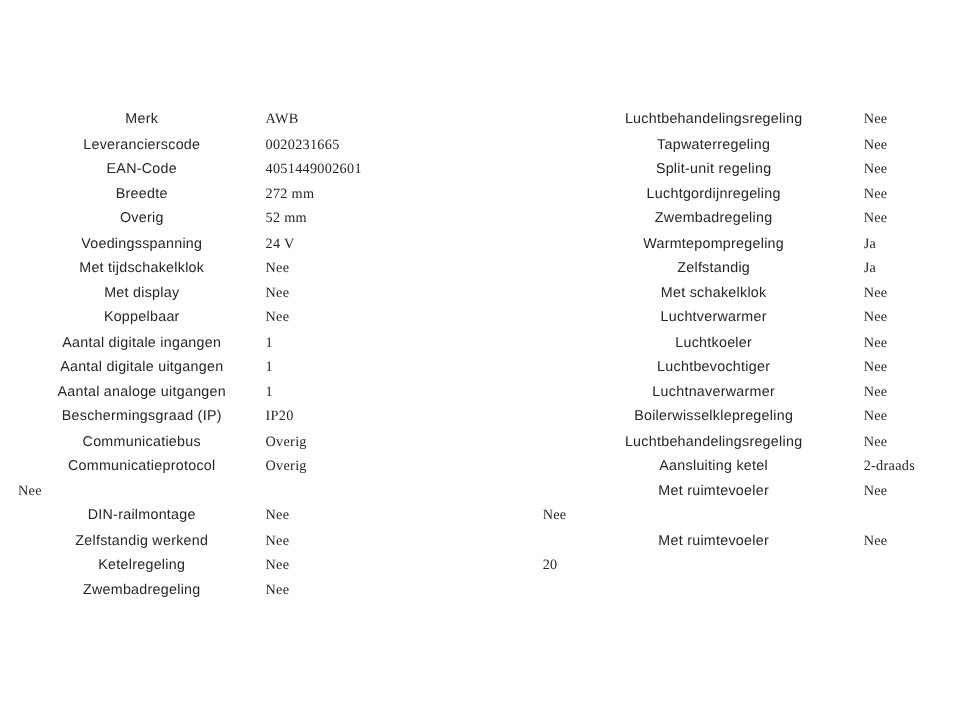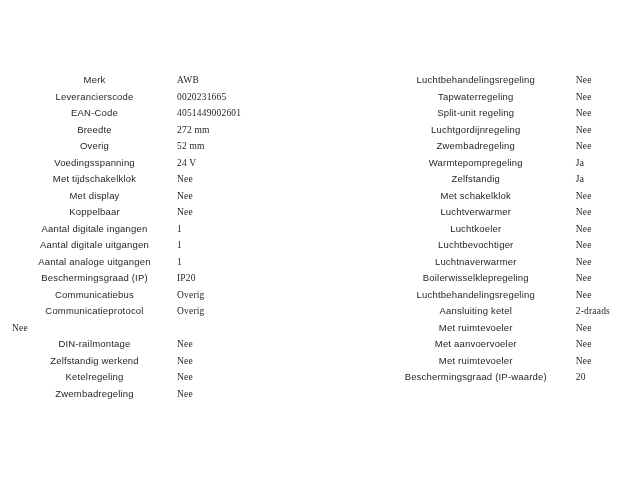--- a/index.html
+++ b/index.html
@@ -215,27 +215,25 @@
       </div>
       <div class="spec-row">
         <span class="spec-label">Aansluiting ketel</span>
         <span class="spec-value">2-draads</span>
       </div>
       <div class="spec-row">
         <span class="spec-label">Met ruimtevoeler</span>
         <span class="spec-value">Nee</span>
       </div>
       <div class="spec-row">
-        <span class="spec-label">Met aanvoervoeler</span>
         <span class="spec-value">Nee</span>
       </div>
       <div class="spec-row">
         <span class="spec-label">Met ruimtevoeler</span>
         <span class="spec-value">Nee</span>
       </div>
       <div class="spec-row">
-        <span class="spec-label">Beschermingsgraad (IP-waarde)</span>
         <span class="spec-value">20</span>
       </div>
     </div>
 
   </div>
 </div>
 
 </body></html>

